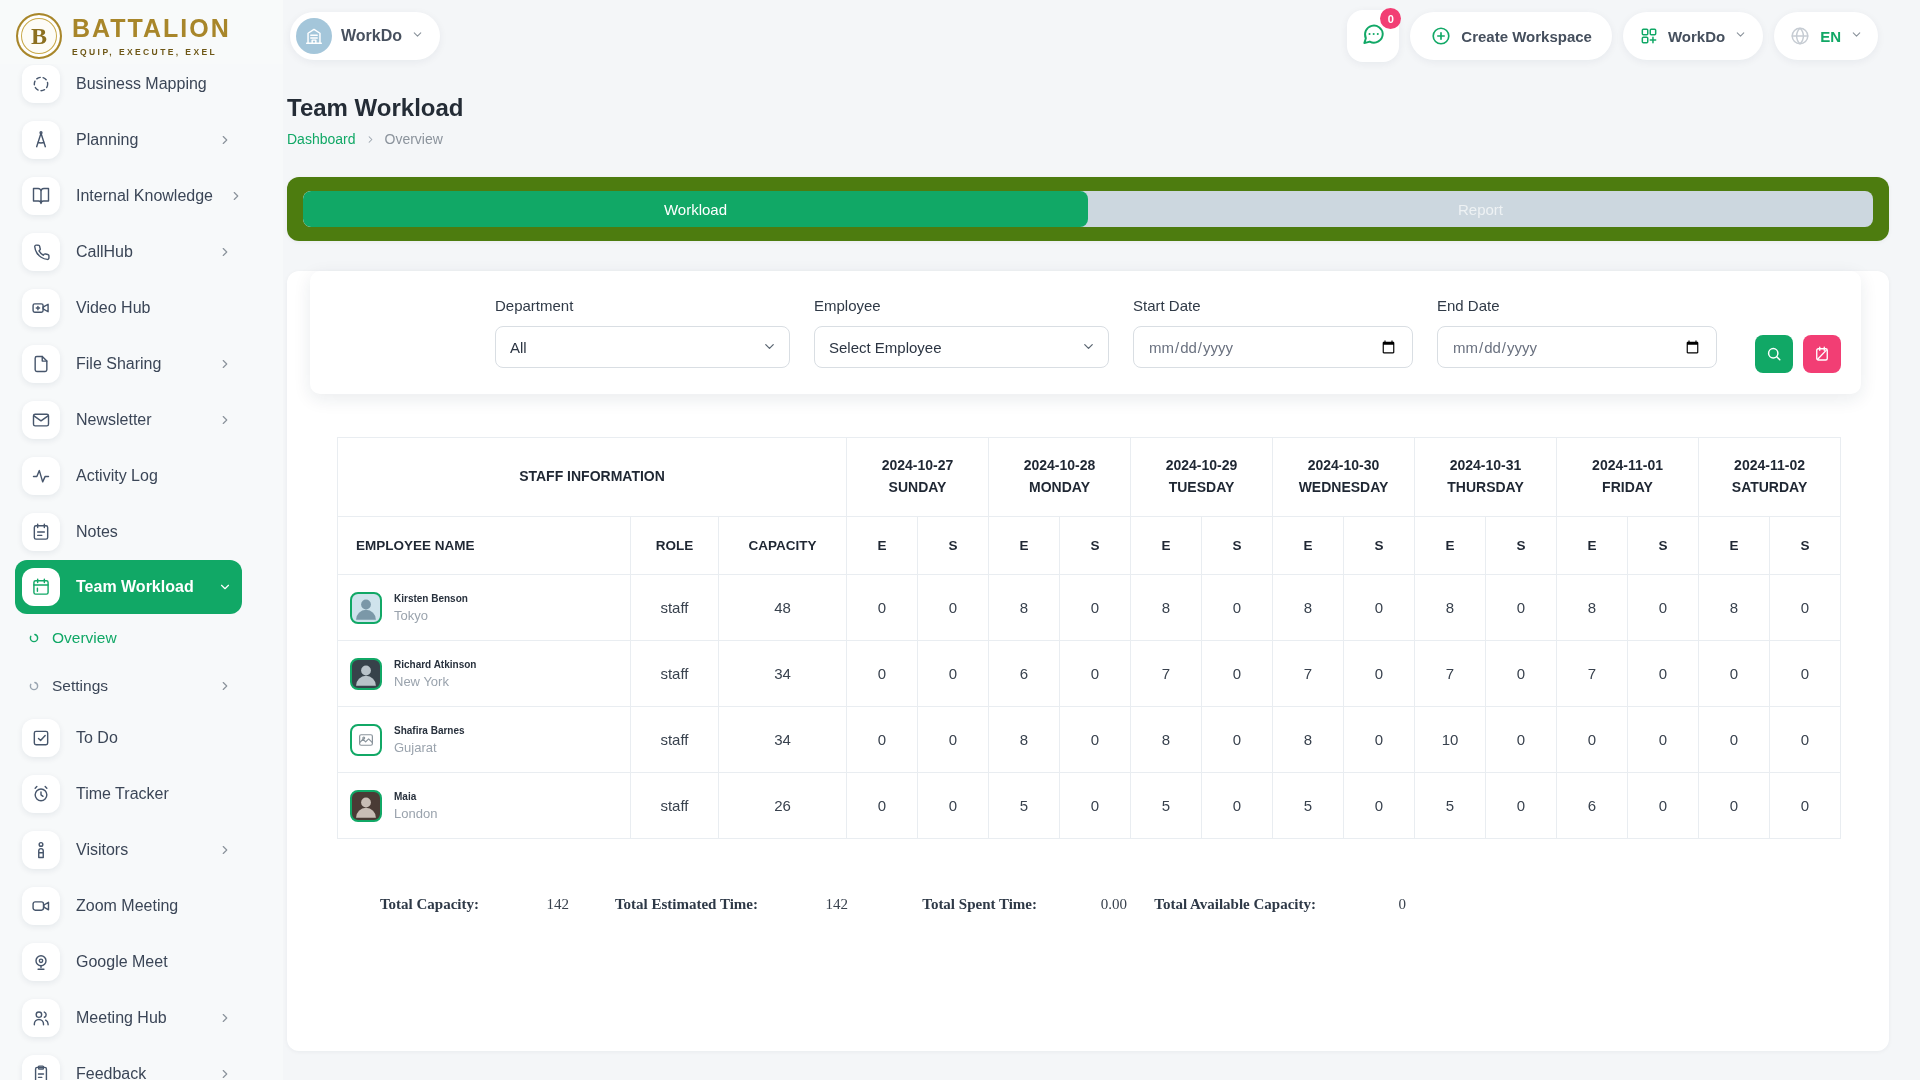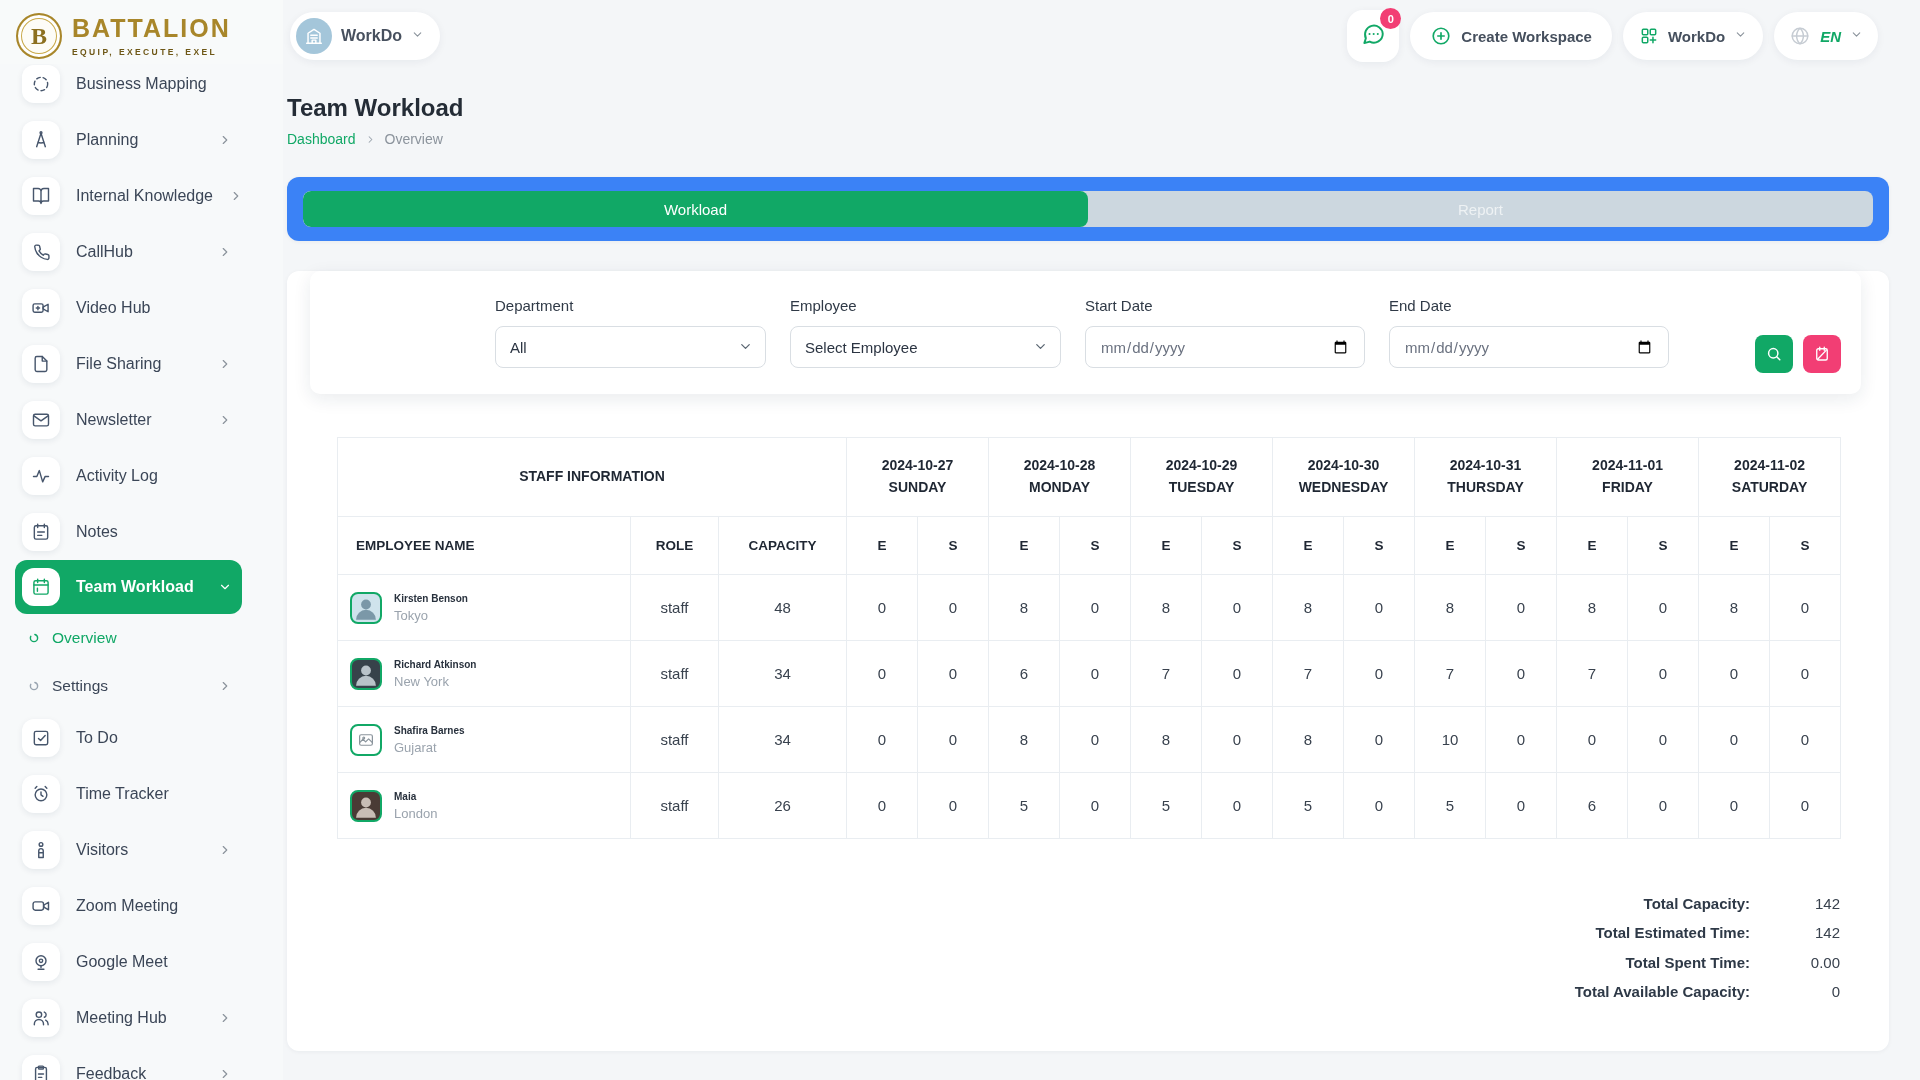--- a/index.html
+++ b/index.html
@@ -43,46 +43,46 @@
   .ws-avatar { width:36px; height:36px; border-radius:50%; background:#a4c6da; display:flex; align-items:center; justify-content:center; color:#fff; }
   .ws-name { font-size:16px; font-weight:600; color:#47505e; }
   .top-right { margin-left:auto; display:flex; align-items:center; gap:11px; }
   .chat-pill { width:52px; height:52px; border-radius:16px; justify-content:center; position:relative; color:var(--primary,#11a866); }
   .badge { position:absolute; top:-2px; right:-2px; min-width:21px; height:21px; border-radius:11px; background:var(--pink,#f23e74);
     color:#fff; font-size:11px; font-weight:bold; display:flex; align-items:center; justify-content:center; padding:0 5px; }
   .create-pill { padding:0 20px; color:var(--primary,#11a866); }
   .create-pill .lbl, .menu-pill .lbl { font-size:15px; font-weight:600; color:#454f5d; }
   .menu-pill { padding:0 16px; }
   .menu-pill .grid-ic { color:var(--primary,#11a866); display:flex; }
-  .lang-pill { padding:8px 15px;font-style:italic; }
+  .lang-pill { padding:8px 15px; }
   .lang-pill .globe { color:#c6ccd3; display:flex; }
   .lang-code { font-size:15px; font-weight:bold; color:var(--primary,#11a866); }
   
   .content { padding:0 31px 0 4px; }
   .page-title { font-size:24px; font-weight:600; color:#242c36; margin-top:22px; }
   .breadcrumb { margin-top:9px; display:flex; align-items:center; gap:9px; font-size:14px; }
   .breadcrumb .bc-link { color:var(--primary,#11a866); cursor:pointer; }
   .breadcrumb .bc-sep { color:#9aa3ad; display:flex; }
   .breadcrumb .bc-current { color:#8b939c; }
   
-  .tabs-card { margin-top:30px; background:#3b82f6; border-radius:12px; box-shadow:0 1px 4px rgba(20,40,60,.05);
+  .tabs-card { margin-top:30px; background:#4d7c0f; border-radius:12px; box-shadow:0 1px 4px rgba(20,40,60,.05);
     padding:14px 16px; }
   .tab-bar { height:36px; background:var(--tab-inactive,#ccd7df); border-radius:8px; display:flex; overflow:hidden; }
   .tab { flex:1; display:flex; align-items:center; justify-content:center; font-size:15px; color:#eef2f4; cursor:pointer; border-radius:8px; }
   .tab.active { background:var(--primary,#11a866); color:#fff; }
   
   .main-card { margin-top:30px; background:#fff; border-radius:12px; box-shadow:0 1px 4px rgba(20,40,60,.05);
     height:780px; position:relative; }
   .filter-card { margin:25px 28px 0 23px; background:#fff; border-radius:10px; box-shadow:0 5px 18px rgba(24,44,70,.09);
     height:123px; display:flex; align-items:flex-start; padding:26px 20px 0 185px; gap:24px; }
   .field { display:flex; flex-direction:column; }
   .field-label { font-size:15px; font-weight:500; color:#303a47; margin-bottom:12px; }
   .ctl { height:42px; border:1px solid #d9dee3; border-radius:8px; background:#fff; font-size:15px; color:#2b3442;
     padding:0 14px; font-family:inherit; }
-  .sel-wrap { position:relative; width:271px; }
+  .sel-wrap { position:relative; width:295px; }
   .sel-wrap select { width:100%; appearance:none; -webkit-appearance:none; cursor:pointer; }
   .sel-wrap .sel-chev { position:absolute; right:13px; top:13px; color:#5b6672; pointer-events:none; display:flex; }
   .date-inp { width:280px; color:#6b7280; }
   .filter-btns { margin-left:auto; display:flex; gap:10px; align-self:flex-start; margin-top:38px; }
   .icon-btn { width:38px; height:38px; border-radius:8px; border:none; display:flex; align-items:center; justify-content:center;
     color:#fff; cursor:pointer; }
   .search-btn { background:var(--primary,#11a866); }
   .reset-btn { background:var(--pink,#f23e74); }
   
   .tbl-wrap { margin:43px 49px 0 50px; }
@@ -91,21 +91,21 @@
   .workload thead tr.r1 th { height:79px; font-size:14px; font-weight:bold; color:#1f2733; line-height:1.55; }
   .workload thead tr.r2 th { height:58px; font-size:13.5px; font-weight:bold; color:#1f2733; }
   .workload thead th.left { text-align:left; padding-left:18px; }
   .workload tbody td { height:66px; font-size:15px; color:#39424e; }
   .emp-cell { display:flex; align-items:center; gap:12px; padding-left:12px; text-align:left; }
   .avatar { width:32px; height:32px; border-radius:8px; border:2px solid var(--primary,#11a866); overflow:hidden;
     display:flex; align-items:center; justify-content:center; flex:0 0 auto; }
   .emp-name { font-size:10px; font-weight:600; color:#28313d; line-height:1.2; }
   .emp-loc { font-size:13px; color:#9aa3ad; margin-top:3px; }
   
-  .totals { margin:55px 49px 0 0; display:flex; flex-direction:column; align-items:flex-end; gap:9px; }
+  .totals { margin:55px 49px 0 12px; display:flex; flex-direction:row; align-items:flex-end; gap:9px;font-family:Liberation Serif, serif; }
   .total-row { display:flex; align-items:flex-start; }
   .total-label { width:180px; text-align:right; font-size:15px; font-weight:bold; color:#2e3947; line-height:1.35; }
   .total-value { width:90px; text-align:right; font-size:15px; color:#39424e; line-height:1.35; }
 </style>
 </head>
 <body>
 
 <aside class="sidebar">
   <nav class="nav">
       <div class="nav-item">

